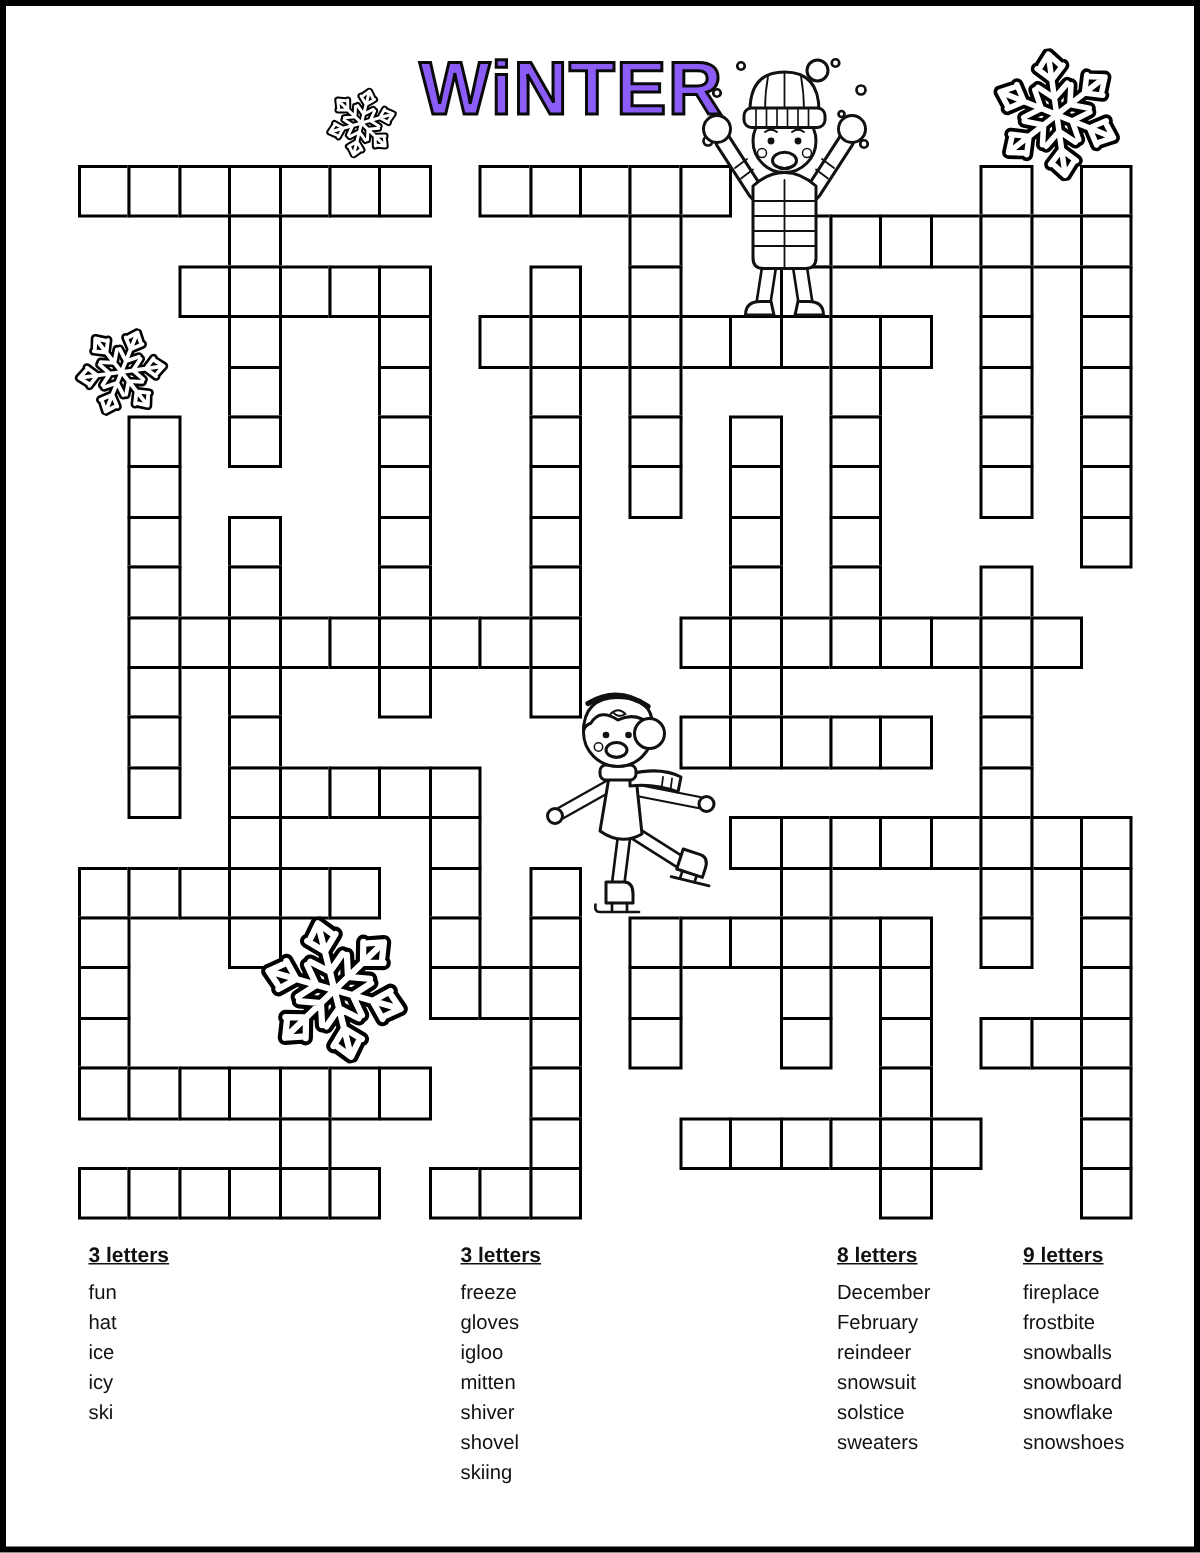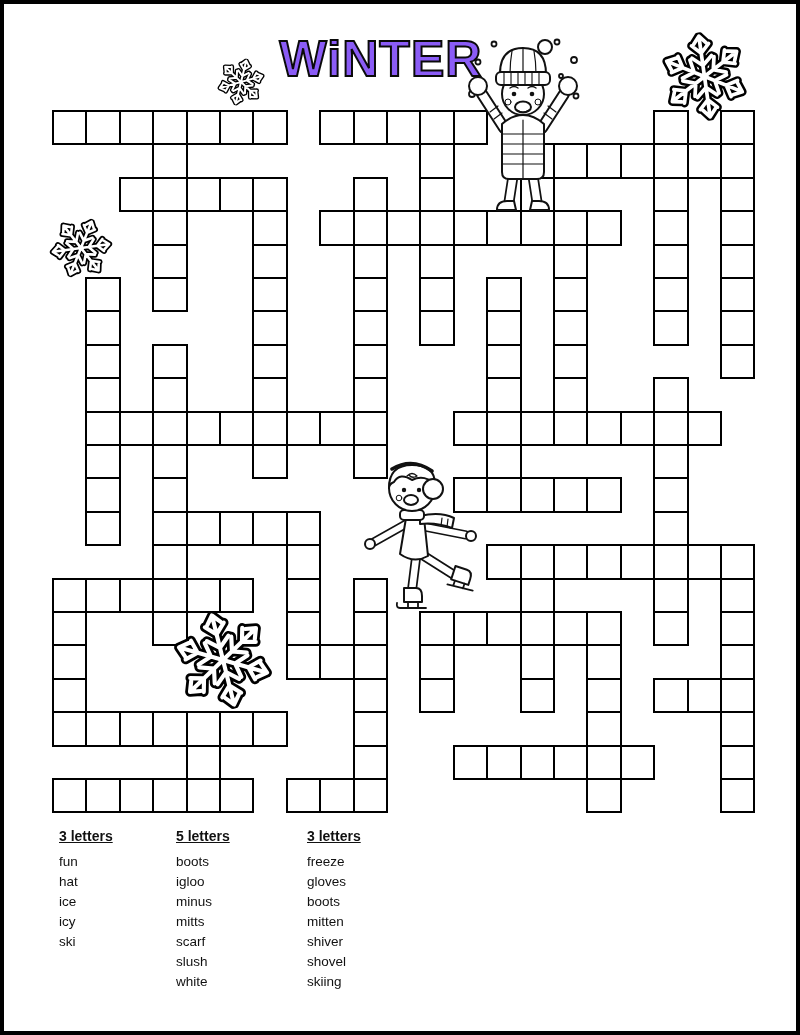--- a/index.html
+++ b/index.html
@@ -412,36 +412,44 @@
 
   <div class="word-lists">
       <div class="word-col" style="left: 55px;">
         <div class="word-heading">3 letters</div>
         <div class="word-item">fun</div>
         <div class="word-item">hat</div>
         <div class="word-item">ice</div>
         <div class="word-item">icy</div>
         <div class="word-item">ski</div>
       </div>
-      <div class="word-col" style="left: 172px;">
-        <div class="word-heading">5 letters</div>
-        <div class="word-item">boots</div>
-        <div class="word-item">igloo</div>
-        <div class="word-item">minus</div>
-        <div class="word-item">mitts</div>
-        <div class="word-item">scarf</div>
-        <div class="word-item">slush</div>
-        <div class="word-item">white</div>
-      </div>
       <div class="word-col" style="left: 303px;">
         <div class="word-heading">3 letters</div>
         <div class="word-item">freeze</div>
         <div class="word-item">gloves</div>
-        <div class="word-item">boots</div>
+        <div class="word-item">igloo</div>
         <div class="word-item">mitten</div>
         <div class="word-item">shiver</div>
         <div class="word-item">shovel</div>
         <div class="word-item">skiing</div>
       </div>
+      <div class="word-col" style="left: 554px;">
+        <div class="word-heading">8 letters</div>
+        <div class="word-item">December</div>
+        <div class="word-item">February</div>
+        <div class="word-item">reindeer</div>
+        <div class="word-item">snowsuit</div>
+        <div class="word-item">solstice</div>
+        <div class="word-item">sweaters</div>
+      </div>
+      <div class="word-col" style="left: 678px;">
+        <div class="word-heading">9 letters</div>
+        <div class="word-item">fireplace</div>
+        <div class="word-item">frostbite</div>
+        <div class="word-item">snowballs</div>
+        <div class="word-item">snowboard</div>
+        <div class="word-item">snowflake</div>
+        <div class="word-item">snowshoes</div>
+      </div>
     </div>
 
 
 </div>
 
 </body></html>

